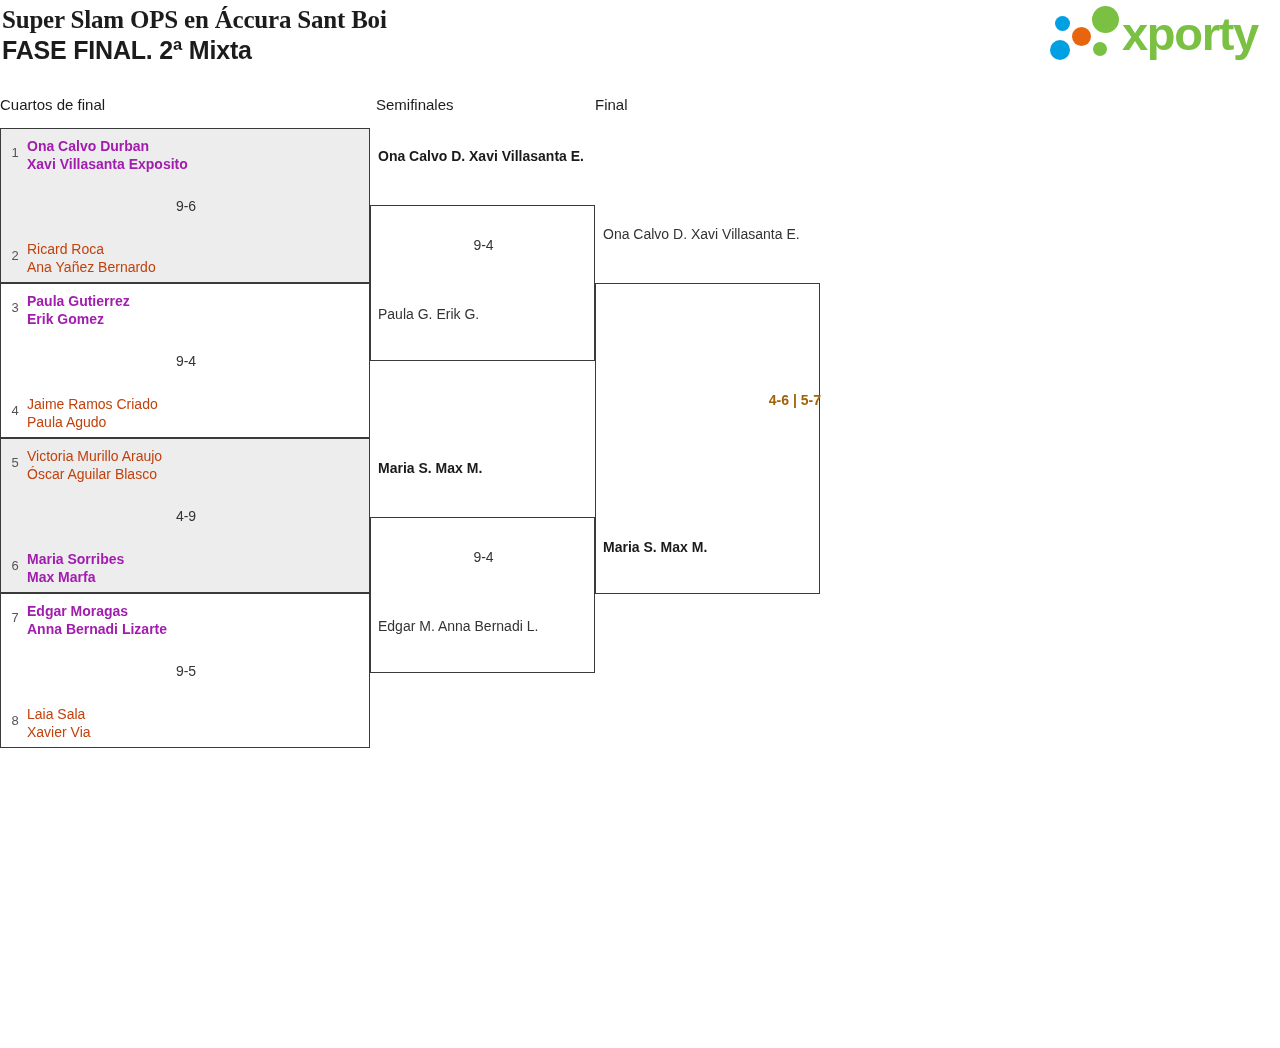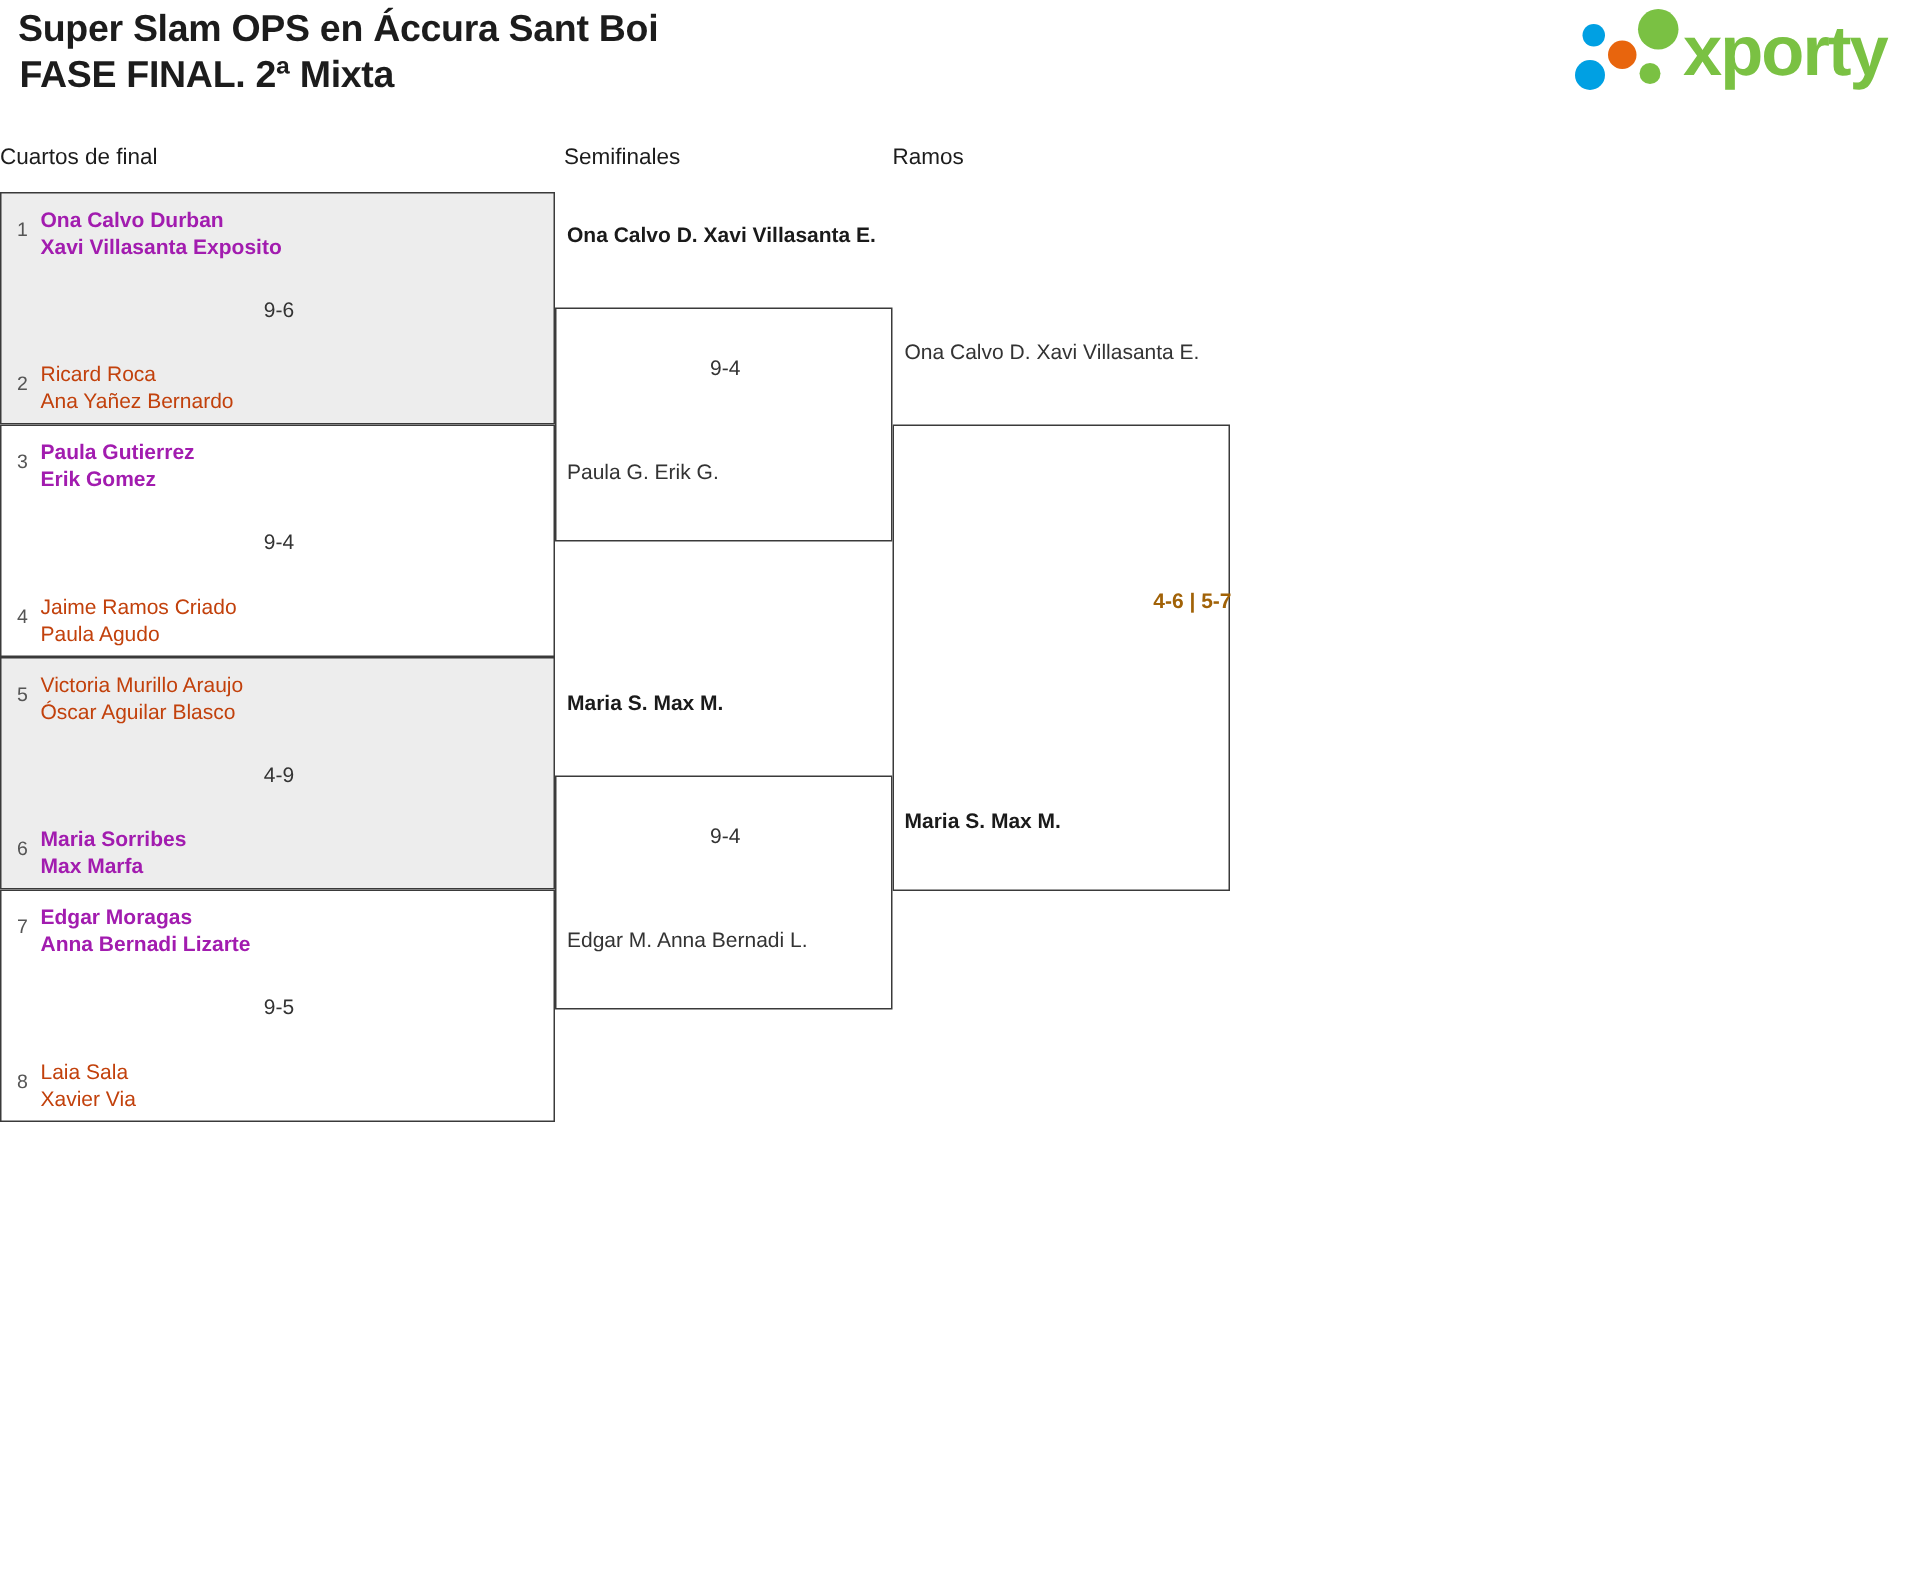--- a/index.html
+++ b/index.html
@@ -20,22 +20,22 @@
     width: 900px;
   }
   .title-line {
     font-size: 25px;
     font-weight: bold;
     letter-spacing: -0.2px;
     line-height: 31px;
     color: #1c1c1c;
     white-space: nowrap;
   }
-  .title-line.l1 { padding-left: 12px; padding-top: 4px; }
-  .title-line.l2 { padding-left: 13px; }
+  .title-line.l1 { padding-left: 2px; padding-top: 4px; font-family: Liberation Serif, serif; }
+  .title-line.l2 { padding-left: 2px; }
 
   
   .logo {
     position: absolute;
     left: 1046px; top: 4px;
     width: 230px; height: 60px;
   }
   .logo-word {
     position: absolute;
     left: 76px; top: 2px;
@@ -194,21 +194,21 @@
     <span class="dot dot-a"></span>
     <span class="dot dot-b"></span>
     <span class="dot dot-c"></span>
     <span class="dot dot-d"></span>
     <span class="dot dot-e"></span>
     <span class="logo-word">xporty</span>
   </div>
 
   <div class="round-header rh-qf">Cuartos de final</div>
   <div class="round-header rh-sf">Semifinales</div>
-  <div class="round-header rh-f">Ramos</div>
+  <div class="round-header rh-f">Final</div>
 
   <div class="bracket">
 
     <div class="qf-block qf1 shaded">
       <div class="seed top">1</div>
       <div class="pair top win">
         <span class="p1">Ona Calvo Durban</span>
         <span class="p2">Xavi Villasanta Exposito</span>
       </div>
       <div class="qf-score">9-6</div>

